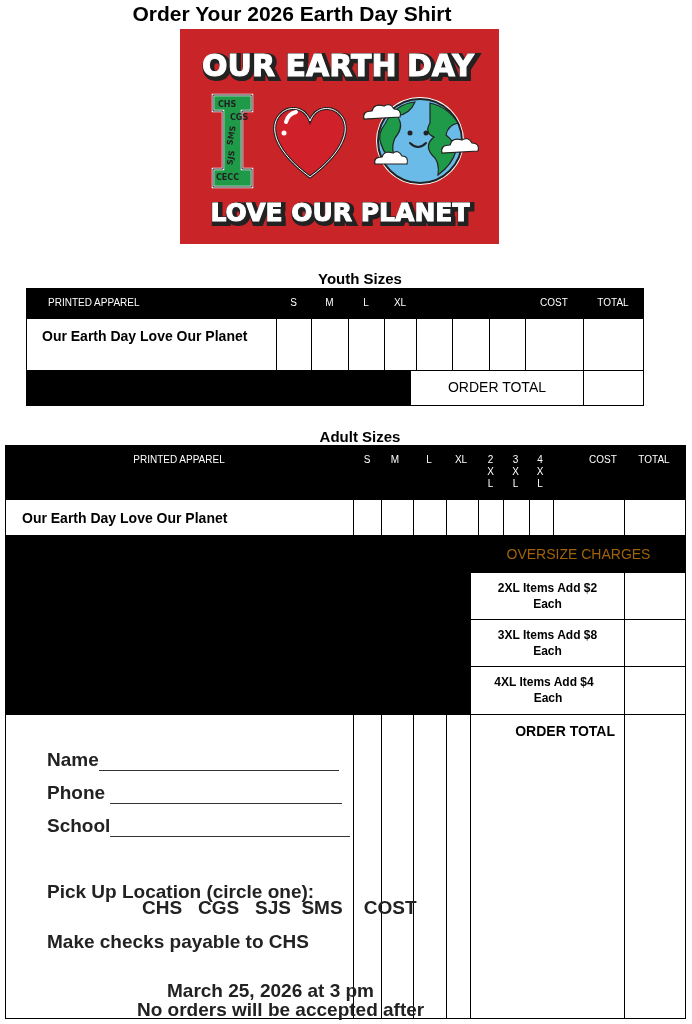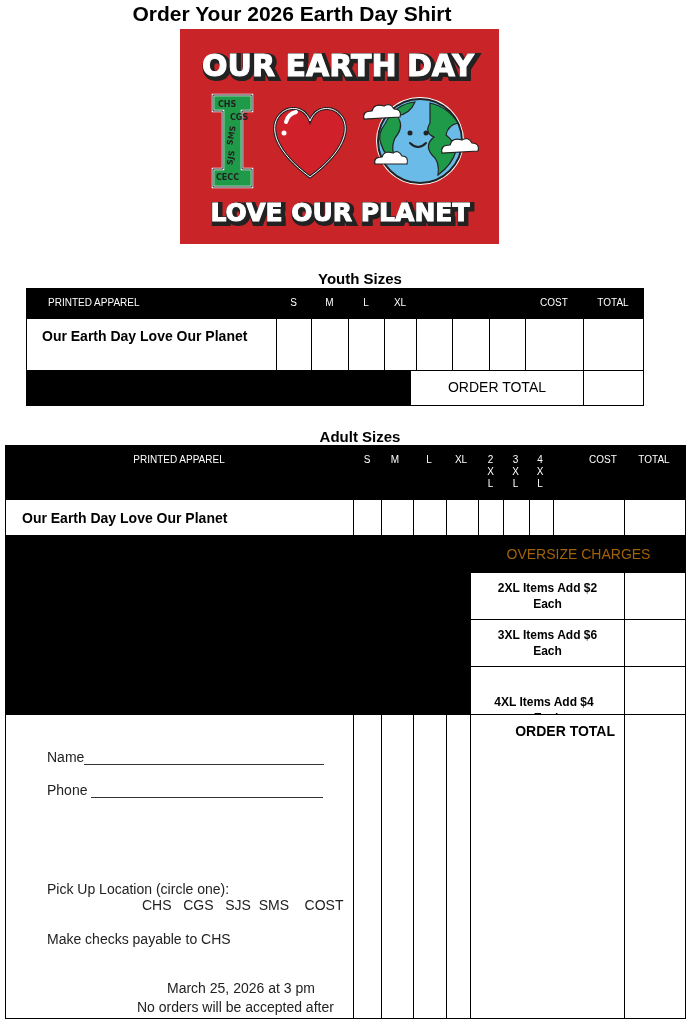--- a/index.html
+++ b/index.html
@@ -13,21 +13,21 @@
   .banner svg { display: block; }
 
   .section-title { font-weight: bold; font-size: 15px; text-align: center; }
 
   .blk { background: #000; }
   .cell { position: absolute; background: #fff; border: 1.5px solid #000; }
   .hdr { color: #fff; font-size: 10px; position: absolute; text-align: center; }
   .item { font-weight: bold; font-size: 14px; position: absolute; }
   .stack { line-height: 12px; }
 
-  .form-line { position: absolute; font-size: 14px; font-weight: normal; color: #222; filter: blur(0.6px); padding-left: 28px; }
+  .form-line { position: absolute; font-size: 19px; font-weight: bold; color: #222; filter: blur(0.6px); padding-left: 28px; }
   .uline { display: inline-block; border-bottom: 1.5px solid #333; vertical-align: bottom; height: 12px; }
 </style>
 </head>
 <body>
 
 <div class="abs title">Order Your 2026 Earth Day Shirt</div>
 
 <div class="abs banner">
   <svg width="319" height="215" viewBox="0 0 319 215">
 
@@ -148,45 +148,48 @@
 
   <div class="cell" style="left:465px;top:127px;width:155px;height:48px;"></div>
   <div class="abs" style="left:465px;top:135px;width:155px;text-align:center;font-size:12px;font-weight:bold;line-height:16px;">
     <div>2XL Items Add $2</div>
     <div>Each</div>
   </div>
   <div class="cell" style="left:619px;top:127px;width:62px;height:48px;"></div>
 
   <div class="cell" style="left:465px;top:174px;width:155px;height:48px;"></div>
   <div class="abs" style="left:465px;top:182px;width:155px;text-align:center;font-size:12px;font-weight:bold;line-height:16px;">
-    <div>3XL Items Add $6</div>
+    <div>3XL Items Add $8</div>
     <div>Each</div>
   </div>
   <div class="cell" style="left:619px;top:174px;width:62px;height:48px;"></div>
 
   <div class="cell" style="left:465px;top:221px;width:155px;height:49px;"></div>
-  <div class="abs" style="left:465px;top:229px;width:148px;text-align:center;font-size:12px;font-weight:bold;line-height:16px;margin-top:20px;">
+  <div class="abs" style="left:465px;top:229px;width:148px;text-align:center;font-size:12px;font-weight:bold;line-height:16px;">
     <div>4XL Items Add $4</div>
     <div style="padding-left:8px;">Each</div>
   </div>
   <div class="cell" style="left:619px;top:221px;width:62px;height:49px;"></div>
 
   <div class="cell" style="left:0;top:269px;width:349px;height:305px;"></div>
   <div class="cell" style="left:348px;top:269px;width:29px;height:305px;"></div>
   <div class="cell" style="left:376px;top:269px;width:33px;height:305px;"></div>
   <div class="cell" style="left:408px;top:269px;width:34px;height:305px;"></div>
   <div class="cell" style="left:441px;top:269px;width:25px;height:305px;"></div>
   <div class="cell" style="left:465px;top:269px;width:155px;height:305px;"></div>
   <div class="abs" style="left:465px;top:278px;width:145px;text-align:right;font-size:14px;font-weight:bold;">ORDER TOTAL</div>
   <div class="cell" style="left:619px;top:269px;width:62px;height:305px;"></div>
 
   <div class="form-line" style="left:14px;top:304px;">
     <span>Name</span><span class="uline" style="width:240px;"></span>
   </div>
   <div class="form-line" style="left:14px;top:337px;">
     <span>Phone</span> <span class="uline" style="width:232px;"></span>
   </div>
+  <div class="form-line" style="left:14px;top:370px;">
+    <span>School</span><span class="uline" style="width:240px;"></span>
+  </div>
   <div class="form-line" style="left:14px;top:436px;">Pick Up Location (circle one):</div>
   <div class="form-line" style="left:109px;top:452px;white-space:pre;">CHS   CGS   SJS  SMS    COST</div>
   <div class="form-line" style="left:14px;top:486px;">Make checks payable to CHS</div>
   <div class="form-line" style="left:104px;top:519px;margin-top:35px;">No orders will be accepted after</div>
   <div class="form-line" style="left:134px;top:535px;">March 25, 2026 at 3 pm</div>
 </div>
 
 </body></html>

